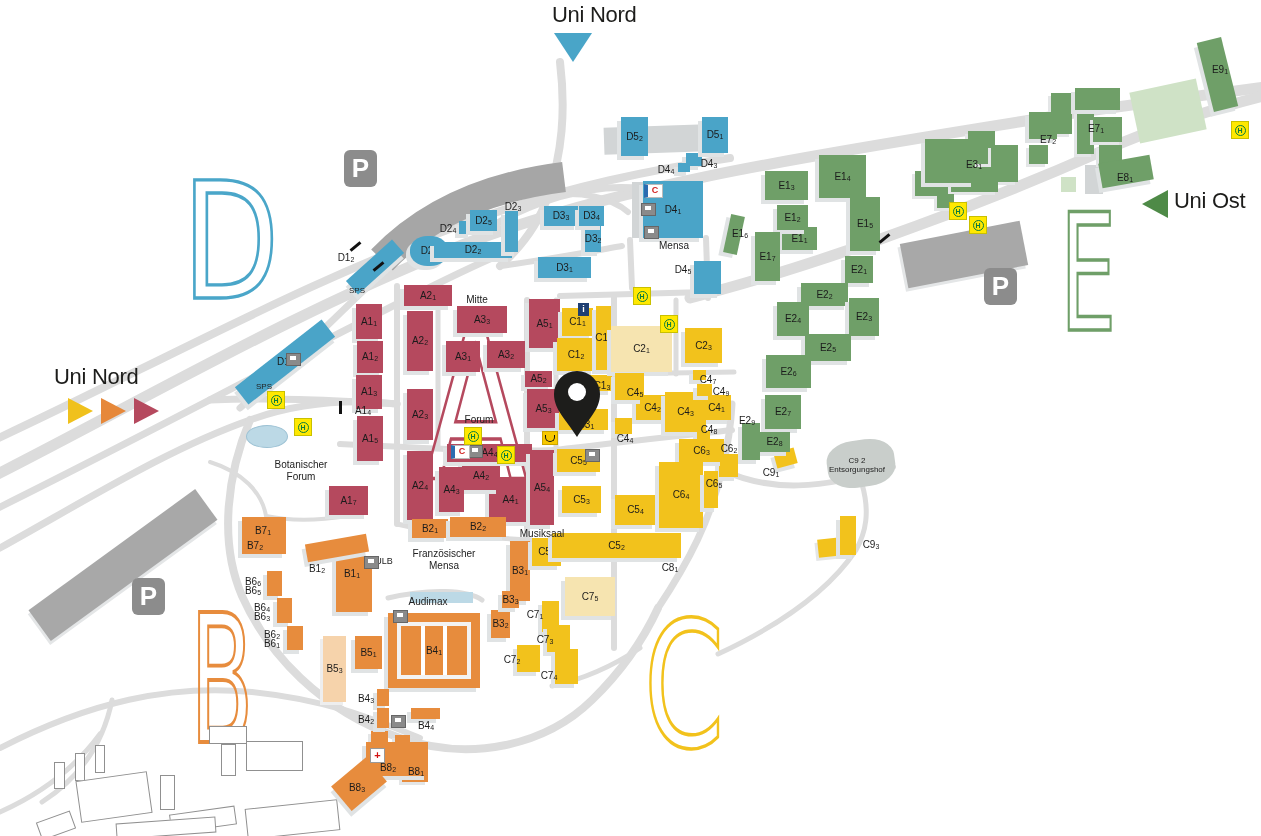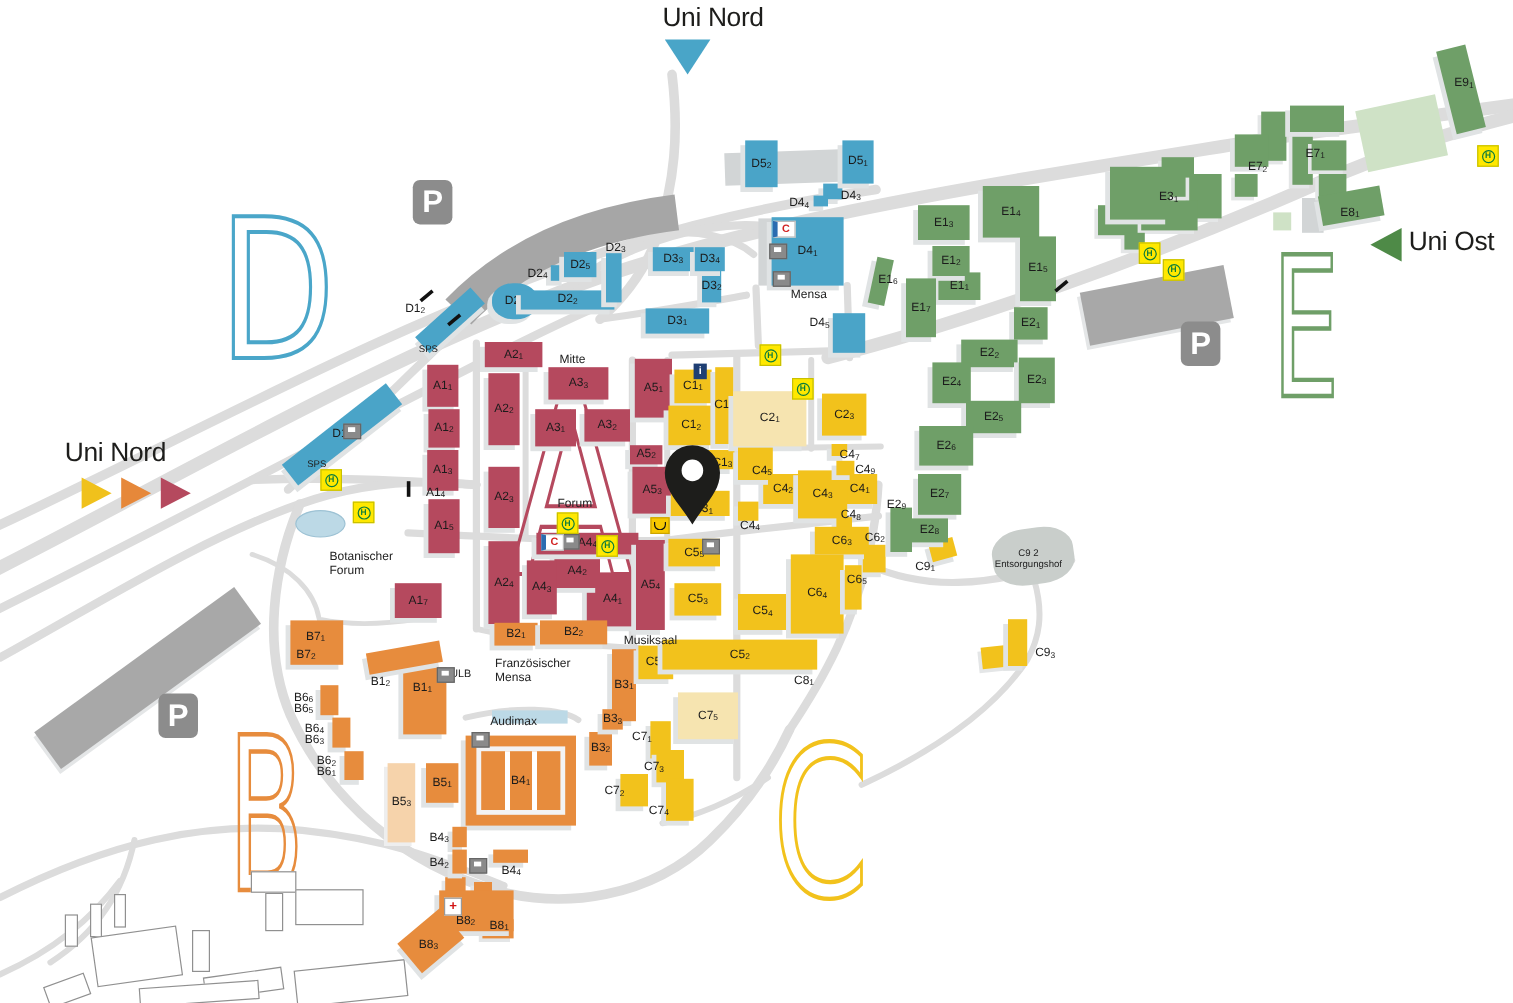--- a/index.html
+++ b/index.html
@@ -18,21 +18,21 @@
   .c-greyl{background:#d2d5d6;box-shadow:none;}
   .c-greyblob{background:#c9cecb;border-radius:40%;box-shadow:none;}
   .c-pe{background:#f6d3ab;box-shadow:-3px 3px 0 0 #eee;}
   .c-water{background:#bcd9e6;border:1px solid #9dc2d4;border-radius:50%;box-shadow:none;}
   .c-water2{background:#bcd9e6;box-shadow:none;}
   .round{border-radius:46%;}
   .bl{font-size:10px;line-height:1;color:#1b1b1b;white-space:nowrap;z-index:2;}
   .bl .s{font-size:7px;vertical-align:-1px;}
   .flabel{position:absolute;transform:translate(-50%,-50%);z-index:4;}
   .alabel{position:absolute;transform:translate(-50%,-50%);z-index:4;font-size:9px;
-          color:#222;line-height:1.15;white-space:pre-line;}
+          color:#222;text-align:center;line-height:1.15;white-space:pre-line;}
   .court-inner{position:absolute;inset:9px;border:4px solid #f3f3f3;
      background:linear-gradient(90deg,#e78c3d 0 30%,#fff 30% 36%,#e78c3d 36% 64%,#fff 64% 70%,#e78c3d 70% 100%);}
   .picon{position:absolute;width:33px;height:37px;background:#8c8c8c;border-radius:6px;z-index:5;
          color:#fff;font-weight:bold;font-size:26px;display:flex;align-items:center;justify-content:center;cursor:pointer;}
   .busstop{position:absolute;width:16px;height:16px;background:#ffe800;border:1px solid #c9c000;z-index:5;
            display:flex;align-items:center;justify-content:center;cursor:pointer;}
   .busstop .h{width:11px;height:11px;border:1.5px solid #0c7c3c;border-radius:50%;color:#0c7c3c;
       font-weight:bold;font-size:7px;line-height:10px;text-align:center;font-style:normal;box-sizing:border-box;}
   .icon-term{position:absolute;width:13px;height:11px;background:#8a8a8a;border:1px solid #666;z-index:5;}
   .icon-term::after{content:"";position:absolute;left:3px;top:2px;width:6px;height:4px;background:#fff;}

